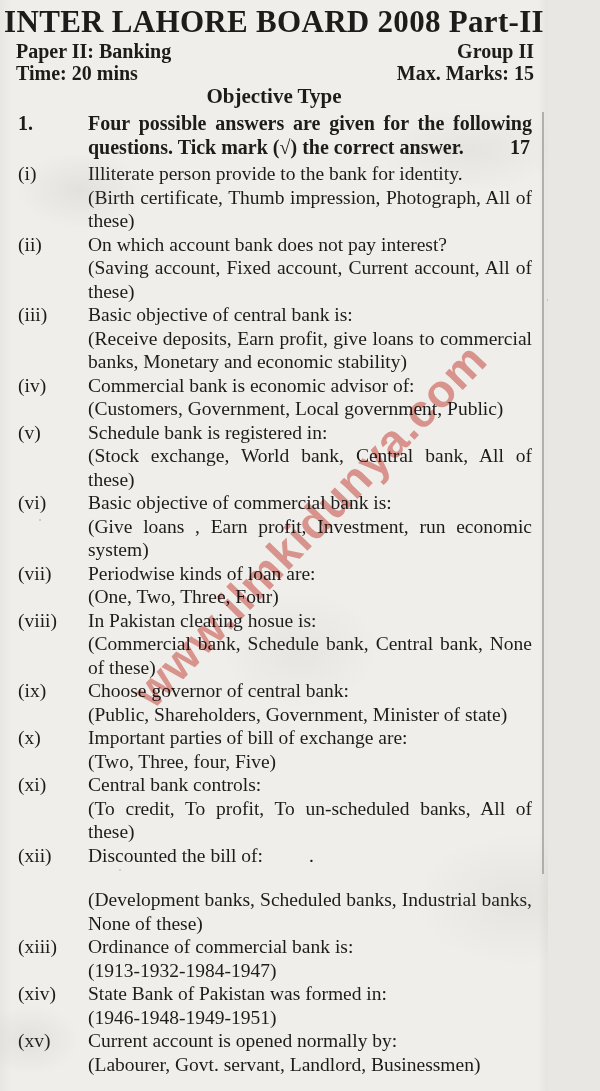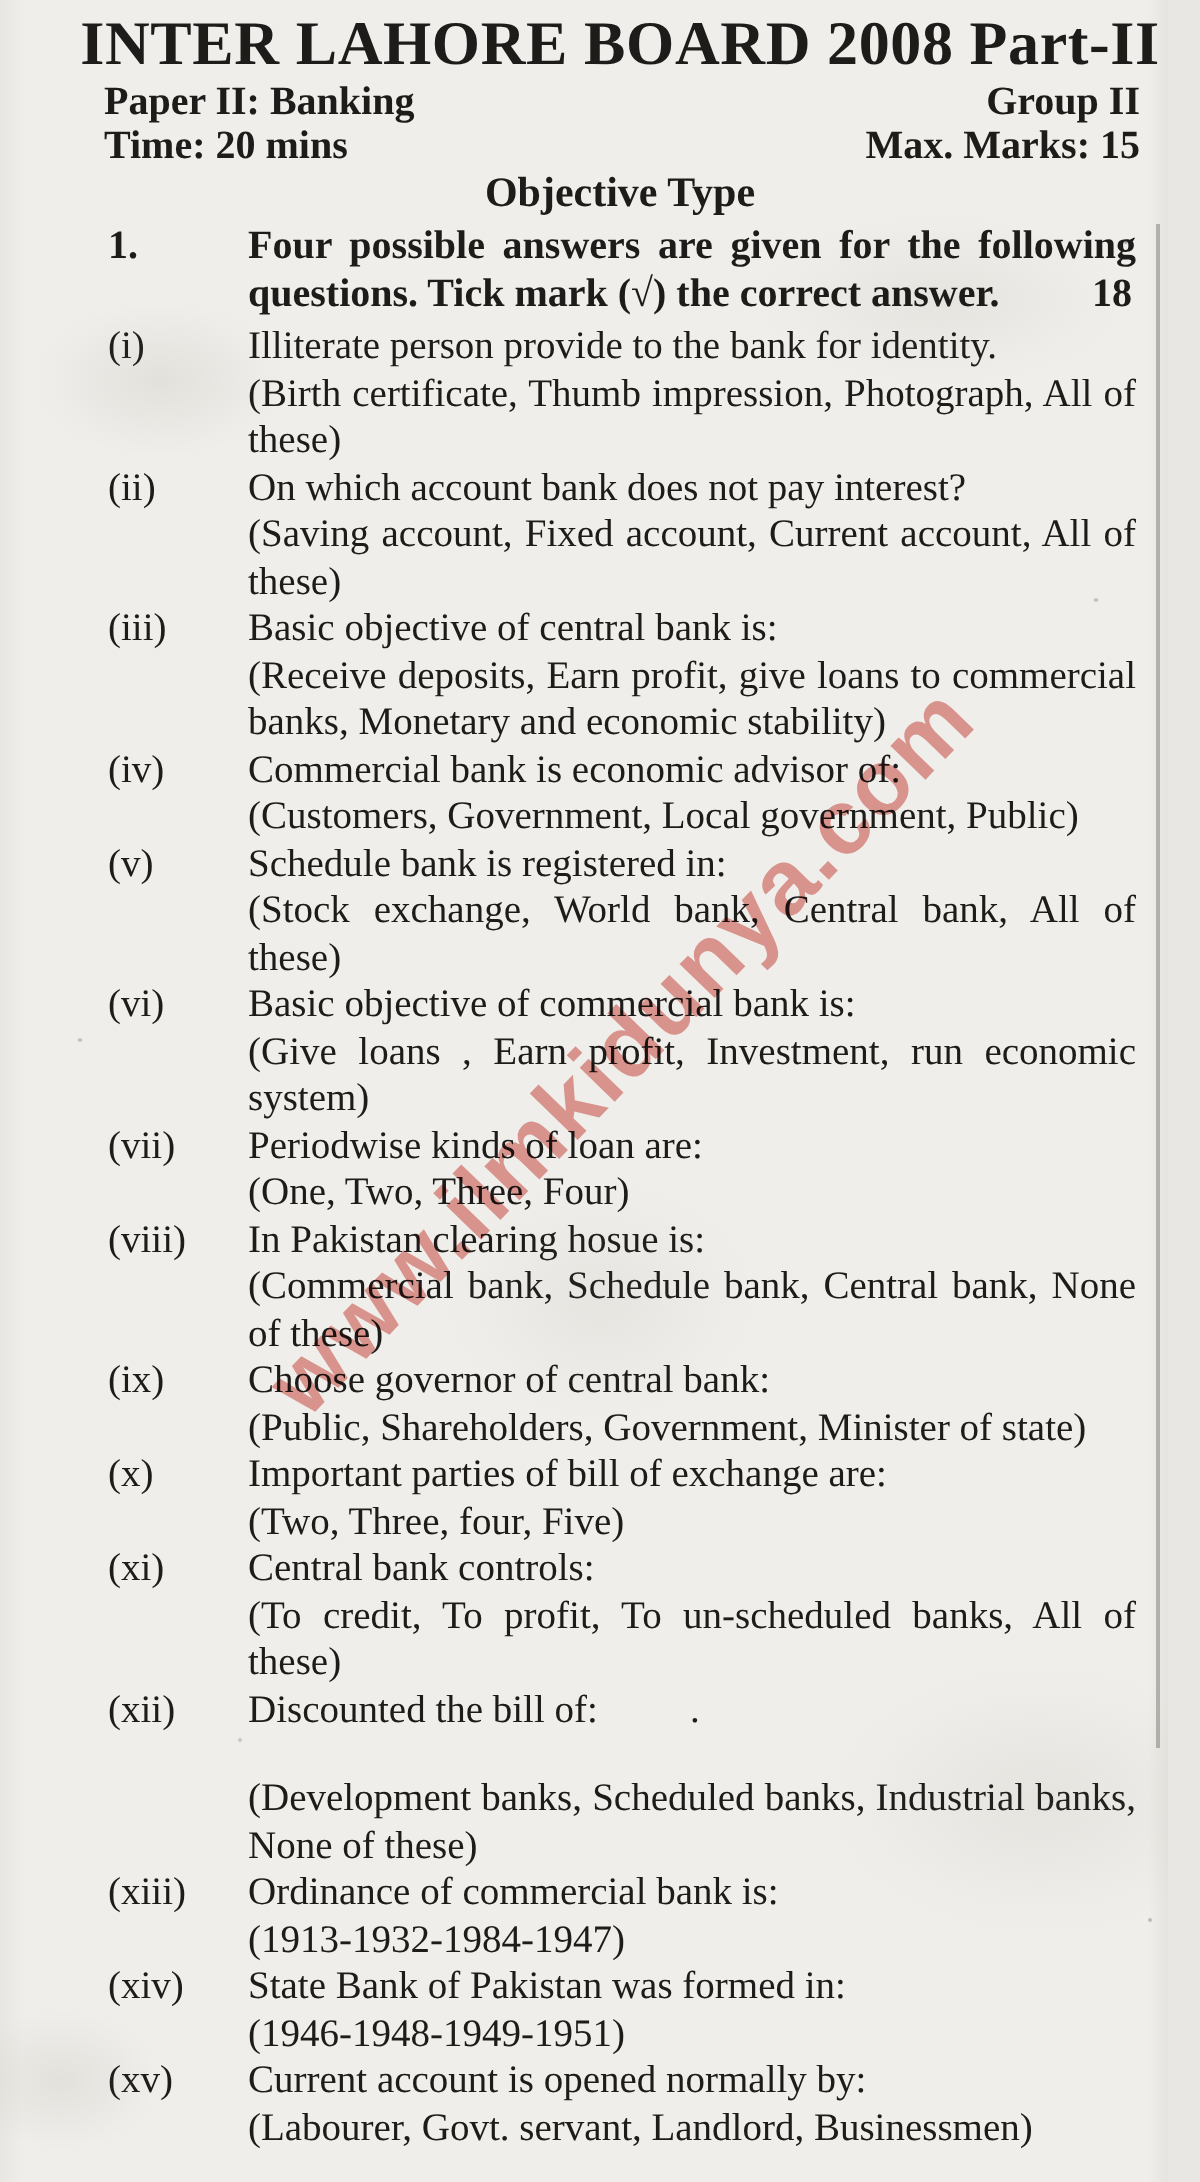--- a/index.html
+++ b/index.html
@@ -3,21 +3,20 @@
 <meta charset="utf-8">
 <style>
   html,body{margin:0;padding:0;background:#e8e7e4;}
   .page{
     position:relative;
     width:548px;height:1091px;
     background:#f0eeea;
     font-family:"Liberation Serif", serif;
     color:#1d1c1a;
     overflow:hidden;
-    padding-left:36px;
   }
   
   .page::before{
     content:"";
     position:absolute;inset:0;pointer-events:none;
     background:
       radial-gradient(90px 55px at 80px 190px, rgba(115,110,100,0.10), transparent 70%),
       radial-gradient(130px 60px at 470px 150px, rgba(115,110,100,0.08), transparent 70%),
       radial-gradient(110px 85px at 300px 650px, rgba(115,110,100,0.07), transparent 70%),
       radial-gradient(150px 95px at 520px 900px, rgba(115,110,100,0.08), transparent 70%),
@@ -103,21 +102,21 @@
       <span>Time: 20 mins</span>
       <span>Max. Marks: 15</span>
     </div>
     <div class="section">Objective Type</div>
   </header>
 
   <div class="instruction">
     <span class="num">1.</span>
     <div class="itext">
       <span>Four possible answers are given for the following questions. Tick mark (√) the correct answer.</span>
-      <span class="imarks">18</span>
+      <span class="imarks">17</span>
     </div>
   </div>
 
   <div id="questions">
     <div class="qrow">
       <span class="qnum">(i)</span>
       <div class="qbody">
         <div class="qline"><span class="qtxt">Illiterate person provide to the bank for identity.</span><span class="qtrail"></span></div>
         <div class="opts">(Birth certificate, Thumb impression, Photograph, All of these)</div>
       </div>

